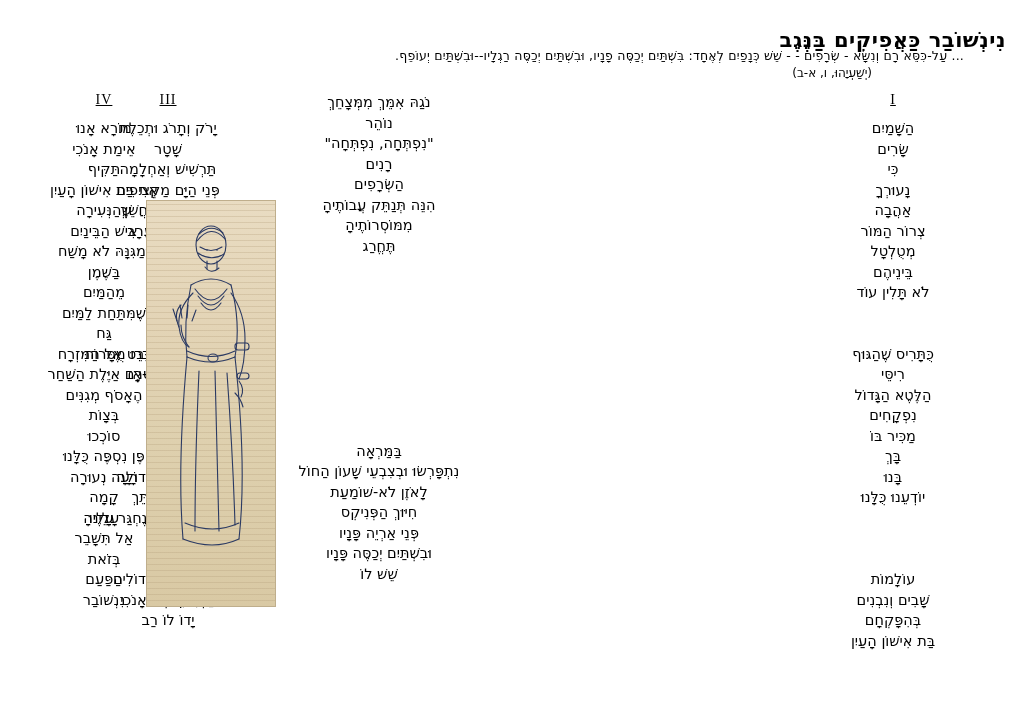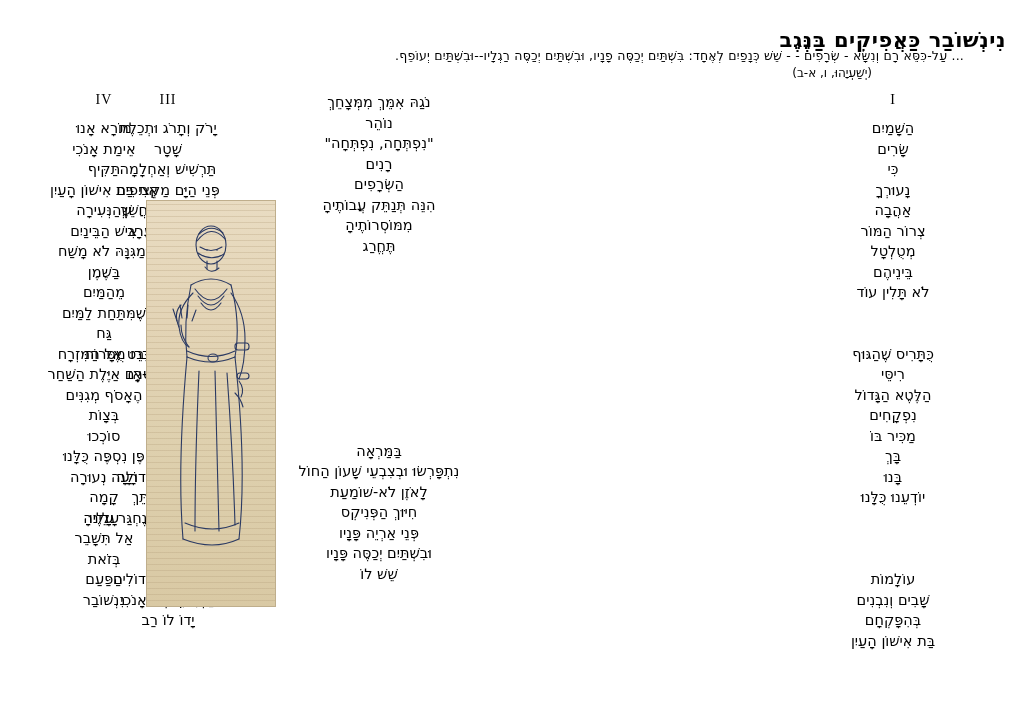--- a/index.html
+++ b/index.html
@@ -63,20 +63,21 @@
     position: absolute;
     top: 0;
     text-align: center;
     direction: rtl;
   }
   .col-head {
     font-size: 14px;
     font-family: "Liberation Serif", "DejaVu Serif", serif;
     margin-bottom: 10px;
     letter-spacing: 1px;
+    text-decoration: underline;
   }
   .stanza-line {
     font-size: 14.5px;
     line-height: 20.5px;
     white-space: nowrap;
     direction: rtl;
   }
   .gap {
     height: 20.5px;
   }

